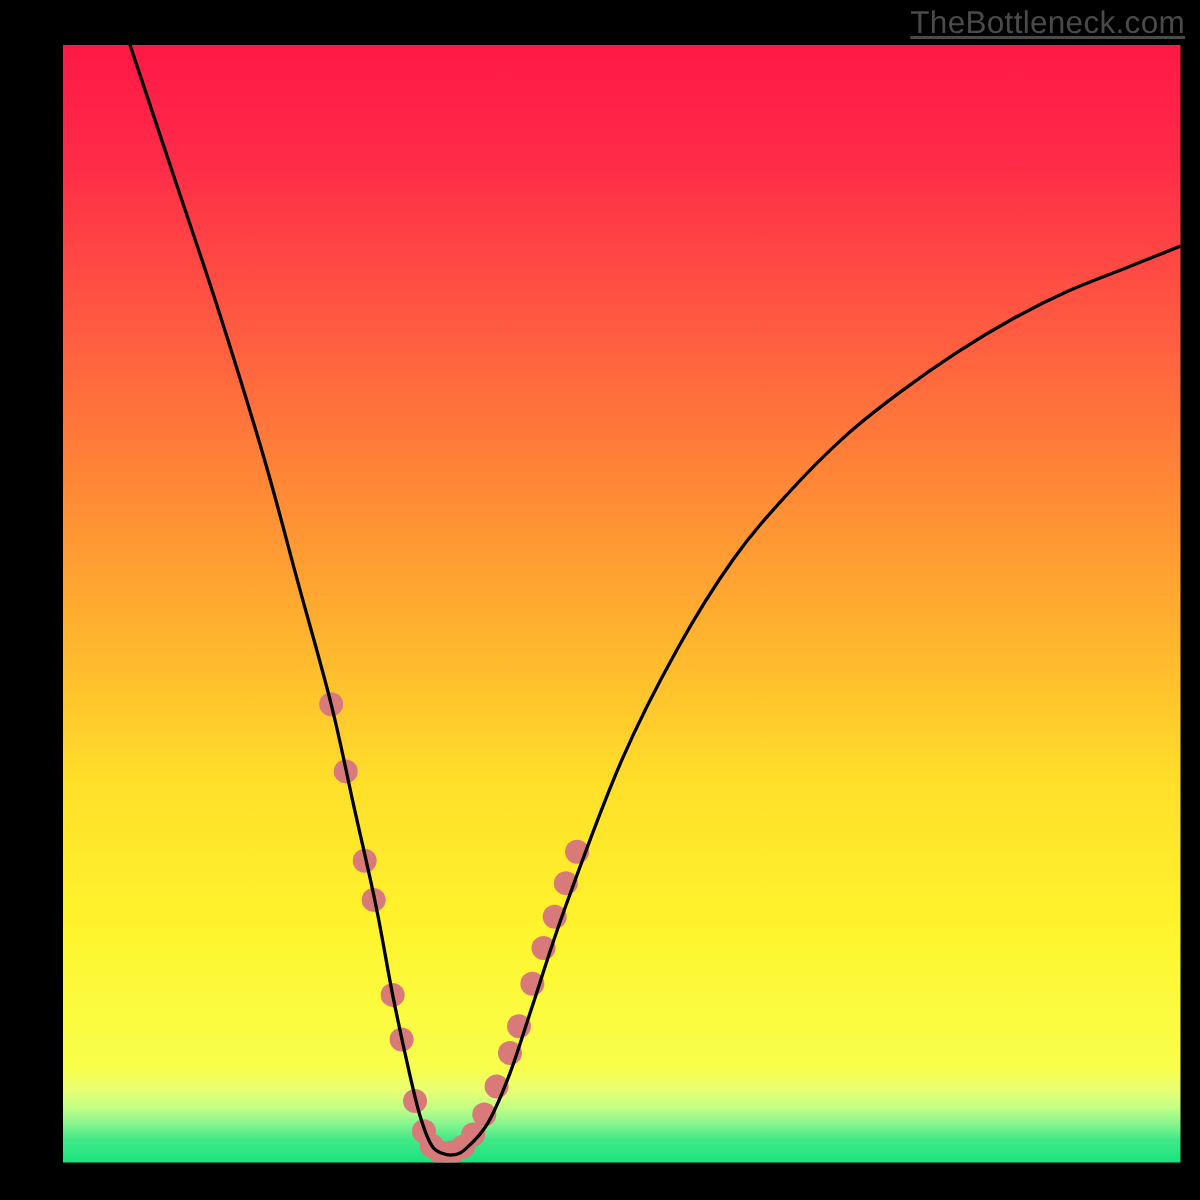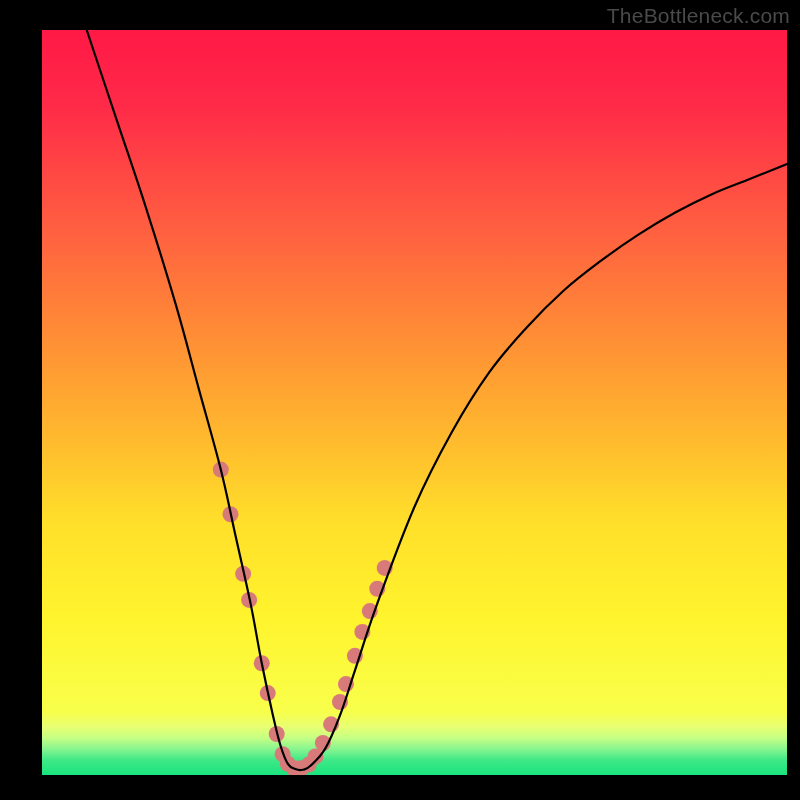--- a/index.html
+++ b/index.html
@@ -43,20 +43,21 @@
   }
   .watermark {
     position: absolute;
     top: 4px;
     right: 10px;
     color: #4a4a4a;
     font-size: 21px;
     font-weight: 400;
     letter-spacing: 0.2px;
     user-select: none;
+    text-decoration: underline;
   }
   svg.overlay {
     position: absolute;
     left: 0;
     top: 0;
     width: 745px;
     height: 745px;
   }
 </style>
 </head>

